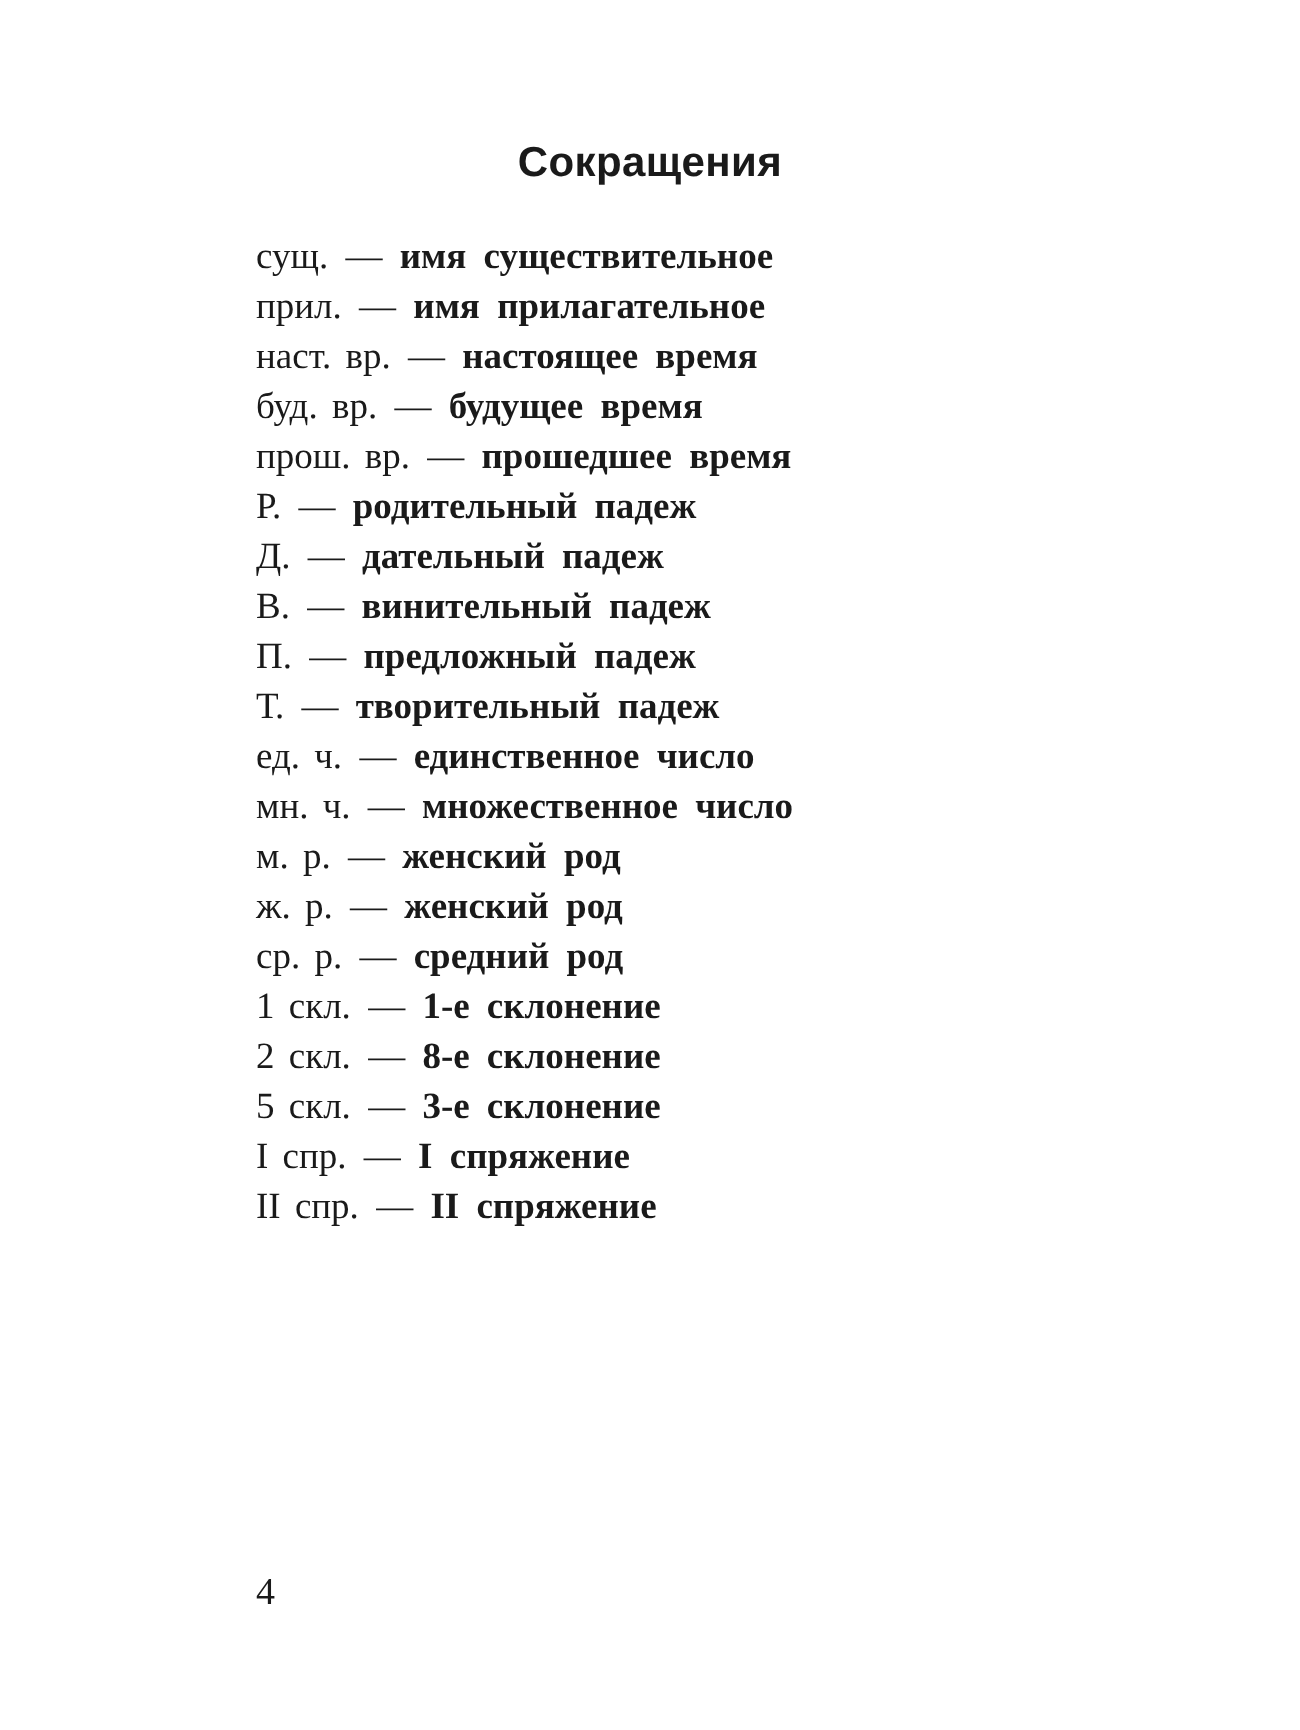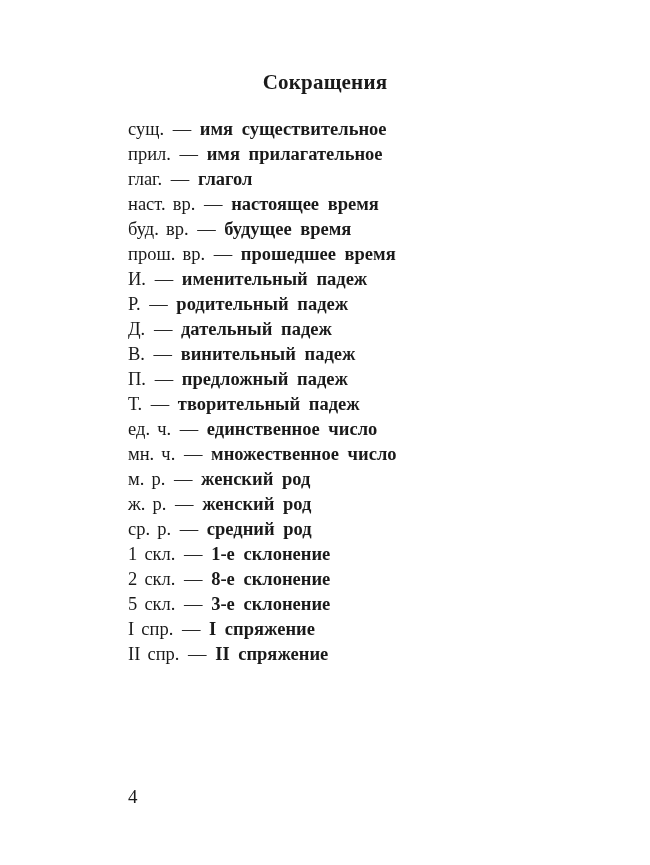--- a/index.html
+++ b/index.html
@@ -22,21 +22,21 @@
     height: 865px;
     box-sizing: border-box;
   }
 
   .page-title {
     position: absolute;
     top: 56px;
     left: 0;
     width: 650px;
     text-align: center;
-    font-family: Liberation Serif, serif;
+    font-family: Liberation Sans, sans-serif;
     font-weight: bold;
     font-size: 21px;
     letter-spacing: 0.2px;
     color: #1a1a1a;
   }
 
   .abbr-list {
     position: absolute;
     top: 117px;
     left: 128px;
@@ -82,25 +82,23 @@
 </head>
 <body>
 
 <div class="page">
 
   <h1 class="page-title">Сокращения</h1>
 
   <ul class="abbr-list">
       <li class="abbr-row"><span class="abbr-short">сущ.</span> <span class="abbr-dash">—</span> <span class="abbr-full">имя  существительное</span></li>
       <li class="abbr-row"><span class="abbr-short">прил.</span> <span class="abbr-dash">—</span> <span class="abbr-full">имя  прилагательное</span></li>
-      <li class="abbr-row"><span class="abbr-short">глаг.</span> <span class="abbr-dash">—</span> <span class="abbr-full">глагол</span></li>
       <li class="abbr-row"><span class="abbr-short">наст. вр.</span> <span class="abbr-dash">—</span> <span class="abbr-full">настоящее  время</span></li>
       <li class="abbr-row"><span class="abbr-short">буд. вр.</span> <span class="abbr-dash">—</span> <span class="abbr-full">будущее  время</span></li>
       <li class="abbr-row"><span class="abbr-short">прош. вр.</span> <span class="abbr-dash">—</span> <span class="abbr-full">прошедшее  время</span></li>
-      <li class="abbr-row"><span class="abbr-short">И.</span> <span class="abbr-dash">—</span> <span class="abbr-full">именительный  падеж</span></li>
       <li class="abbr-row"><span class="abbr-short">Р.</span> <span class="abbr-dash">—</span> <span class="abbr-full">родительный  падеж</span></li>
       <li class="abbr-row"><span class="abbr-short">Д.</span> <span class="abbr-dash">—</span> <span class="abbr-full">дательный  падеж</span></li>
       <li class="abbr-row"><span class="abbr-short">В.</span> <span class="abbr-dash">—</span> <span class="abbr-full">винительный  падеж</span></li>
       <li class="abbr-row"><span class="abbr-short">П.</span> <span class="abbr-dash">—</span> <span class="abbr-full">предложный  падеж</span></li>
       <li class="abbr-row"><span class="abbr-short">Т.</span> <span class="abbr-dash">—</span> <span class="abbr-full">творительный  падеж</span></li>
       <li class="abbr-row"><span class="abbr-short">ед. ч.</span> <span class="abbr-dash">—</span> <span class="abbr-full">единственное  число</span></li>
       <li class="abbr-row"><span class="abbr-short">мн. ч.</span> <span class="abbr-dash">—</span> <span class="abbr-full">множественное  число</span></li>
       <li class="abbr-row"><span class="abbr-short">м. р.</span> <span class="abbr-dash">—</span> <span class="abbr-full">женский  род</span></li>
       <li class="abbr-row"><span class="abbr-short">ж. р.</span> <span class="abbr-dash">—</span> <span class="abbr-full">женский  род</span></li>
       <li class="abbr-row"><span class="abbr-short">ср. р.</span> <span class="abbr-dash">—</span> <span class="abbr-full">средний  род</span></li>

